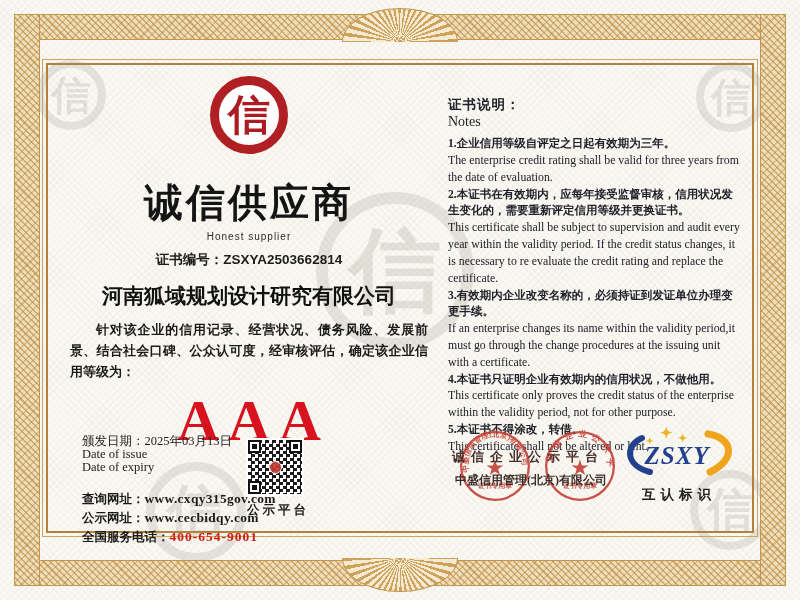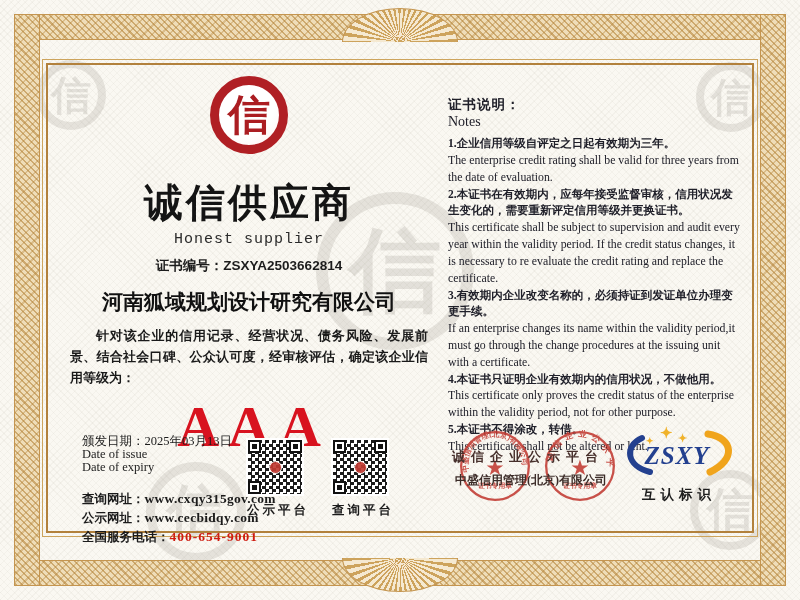--- a/index.html
+++ b/index.html
@@ -47,22 +47,22 @@
   .wm-bl { left:146px; top:462px; width:100px; height:100px; border-width:9px; font-size:58px; }
   .wm-br { left:690px; top:470px; width:80px;  height:80px;  font-size:46px; }
 
   
   .left-col { position:absolute; z-index:3; left:64px; top:76px; width:370px; text-align:center; }
   .seal-logo { width:78px; height:78px; margin:0 auto; border-radius:50%;
     border:9px solid #b01f24; display:flex; align-items:center; justify-content:center;
     background:radial-gradient(circle at 35% 30%, #fff 60%, #fdeeee 100%); }
   .seal-logo .glyph { font-size:42px; font-weight:700; color:#ab1d22; line-height:1; }
   .title-cn { margin-top:22px; font-size:39px; font-weight:700; color:#141414; letter-spacing:3px; }
-  .title-en { margin-top:1px; font-size:15px; color:#2a2a2a; letter-spacing:1px;
-    font-family:Liberation Mono, monospace; }
+  .title-en { margin-top:1px; font-size:10px; color:#2a2a2a; letter-spacing:1px;
+    font-family:Liberation Sans, sans-serif; }
   .cert-no { margin-top:9px; font-size:13.5px; font-weight:700; color:#1c1c1c;
     font-family:"Liberation Sans","DejaVu Sans",sans-serif; }
   .company { margin-top:13px; font-size:21px; font-weight:800; color:#111; letter-spacing:0px; }
   .statement { margin-top:9px; padding:0 6px; text-align:justify; text-indent:2em;
     font-size:13px; font-weight:700; line-height:21px; color:#1a1a1a; }
   .grade { margin-top:10px; font-size:58px; font-weight:800; color:#d8131f; letter-spacing:9px;
     text-indent:9px; line-height:1; }
 
   
   .meta-block { position:absolute; z-index:3; left:82px; top:434px; width:170px; text-align:left; }
@@ -165,29 +165,20 @@
 
   <div class="qr-group">
     <div class="qr-item">
       <div class="qr-code">
         <div class="finder tl"></div>
         <div class="finder tr"></div>
         <div class="finder bl"></div>
         <div class="qr-seal"></div>
       </div>
       <div class="qr-label">公示平台</div>
-    </div>
-    <div class="qr-item">
-      <div class="qr-code">
-        <div class="finder tl"></div>
-        <div class="finder tr"></div>
-        <div class="finder bl"></div>
-        <div class="qr-seal"></div>
-      </div>
-      <div class="qr-label">查询平台</div>
     </div>
   </div>
 
   <div class="notes">
     <div class="notes-heading-cn">证书说明：</div>
     <div class="notes-heading-en">Notes</div>
     <div class="note-cn">1.企业信用等级自评定之日起有效期为三年。</div>
     <div class="note-en">The enterprise credit rating shall be valid for three years from the date of evaluation.</div>
     <div class="note-cn">2.本证书在有效期内，应每年接受监督审核，信用状况发生变化的，需要重新评定信用等级并更换证书。</div>
     <div class="note-en">This certificate shall be subject to supervision and audit every year within the validity period. If the credit status changes, it is necessary to re evaluate the credit rating and replace the certificate.</div>

